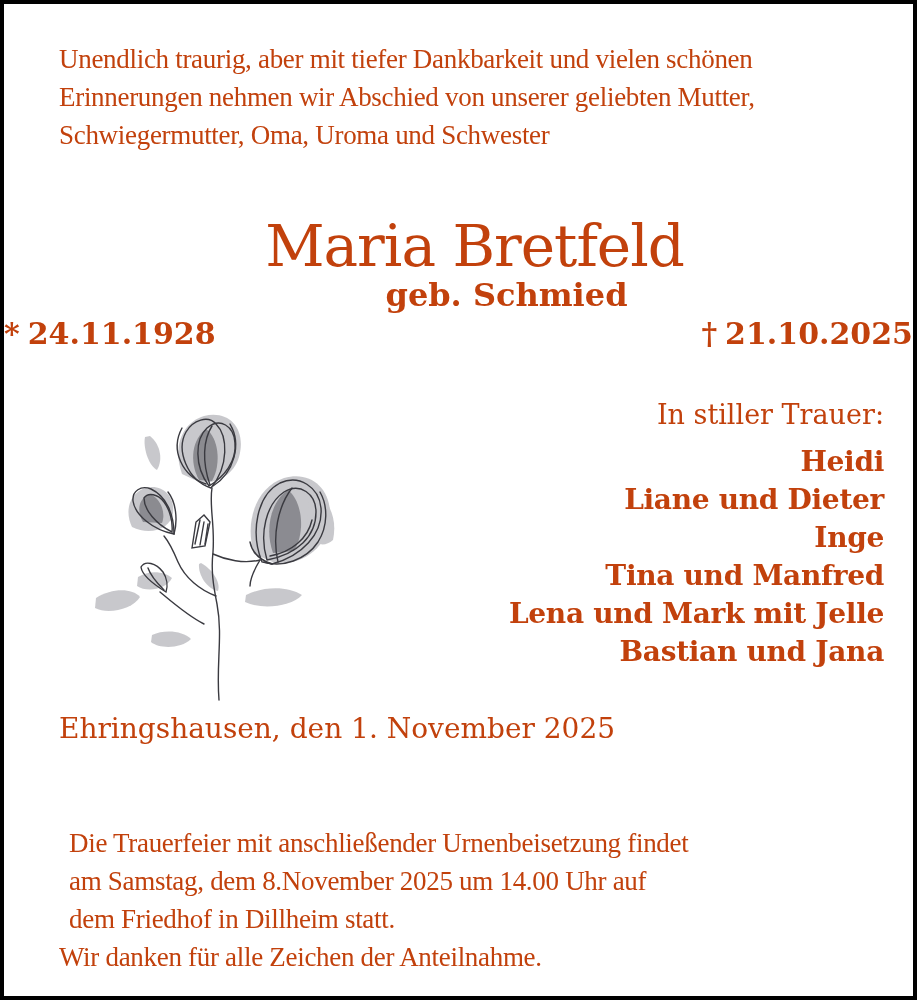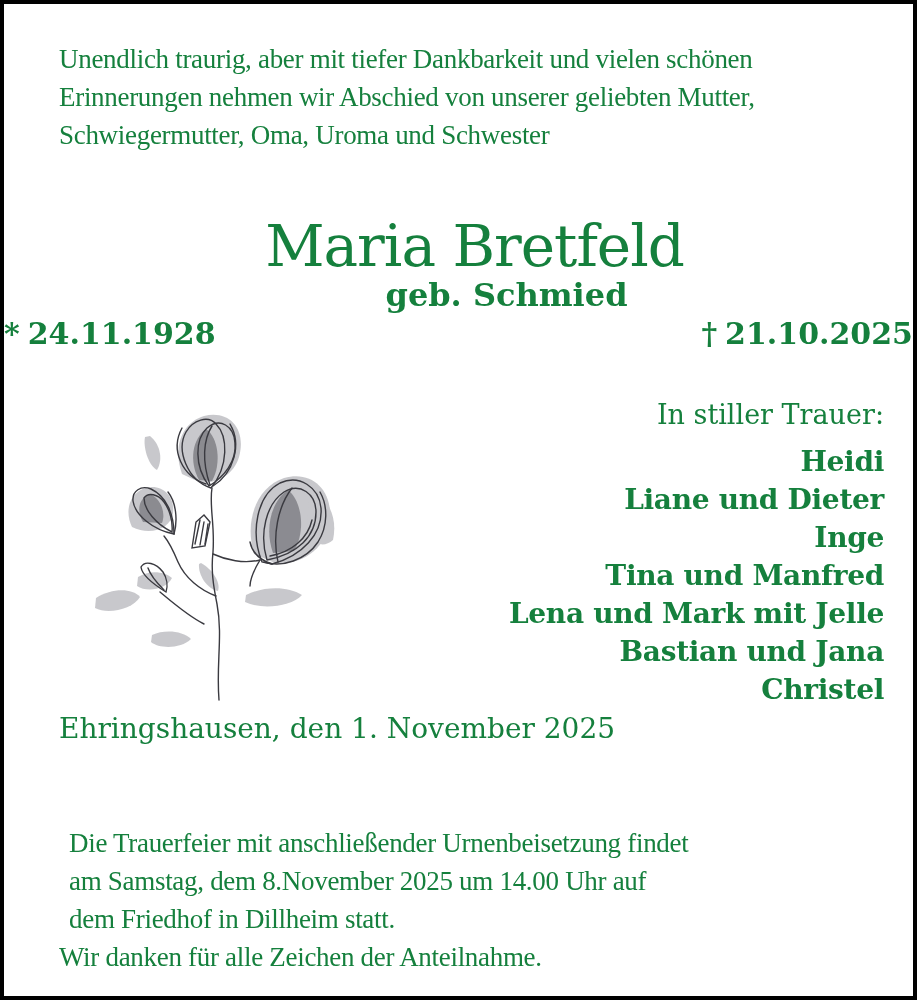--- a/index.html
+++ b/index.html
@@ -7,21 +7,21 @@
     padding: 0;
     background: #ffffff;
   }
   .page {
     position: relative;
     width: 917px;
     height: 1000px;
     box-sizing: border-box;
     border: 4px solid #000000;
     background: #ffffff;
-    color: #15803d;
+    color: #c2410c;
     overflow: hidden;
     font-family: "Liberation Serif", serif;
   }
   .intro {
     position: absolute;
     left: 55px;
     top: 36px;
     width: 820px;
     font-size: 27px;
     line-height: 38px;
@@ -198,21 +198,20 @@
   </svg>
 
   <div class="mourners">
     <div class="mourners-heading">In stiller Trauer:</div>
     <div class="mourner-name">Heidi</div>
     <div class="mourner-name">Liane und Dieter</div>
     <div class="mourner-name">Inge</div>
     <div class="mourner-name">Tina und Manfred</div>
     <div class="mourner-name">Lena und Mark mit Jelle</div>
     <div class="mourner-name">Bastian und Jana</div>
-    <div class="mourner-name">Christel</div>
   </div>
 
   <div class="dateline">Ehringshausen, den 1. November 2025</div>
 
   <div class="funeral">
     <div>Die Trauerfeier mit anschließender Urnenbeisetzung findet</div>
     <div>am Samstag, dem 8.November 2025 um 14.00 Uhr auf</div>
     <div>dem Friedhof in Dillheim statt.</div>
   </div>
 

